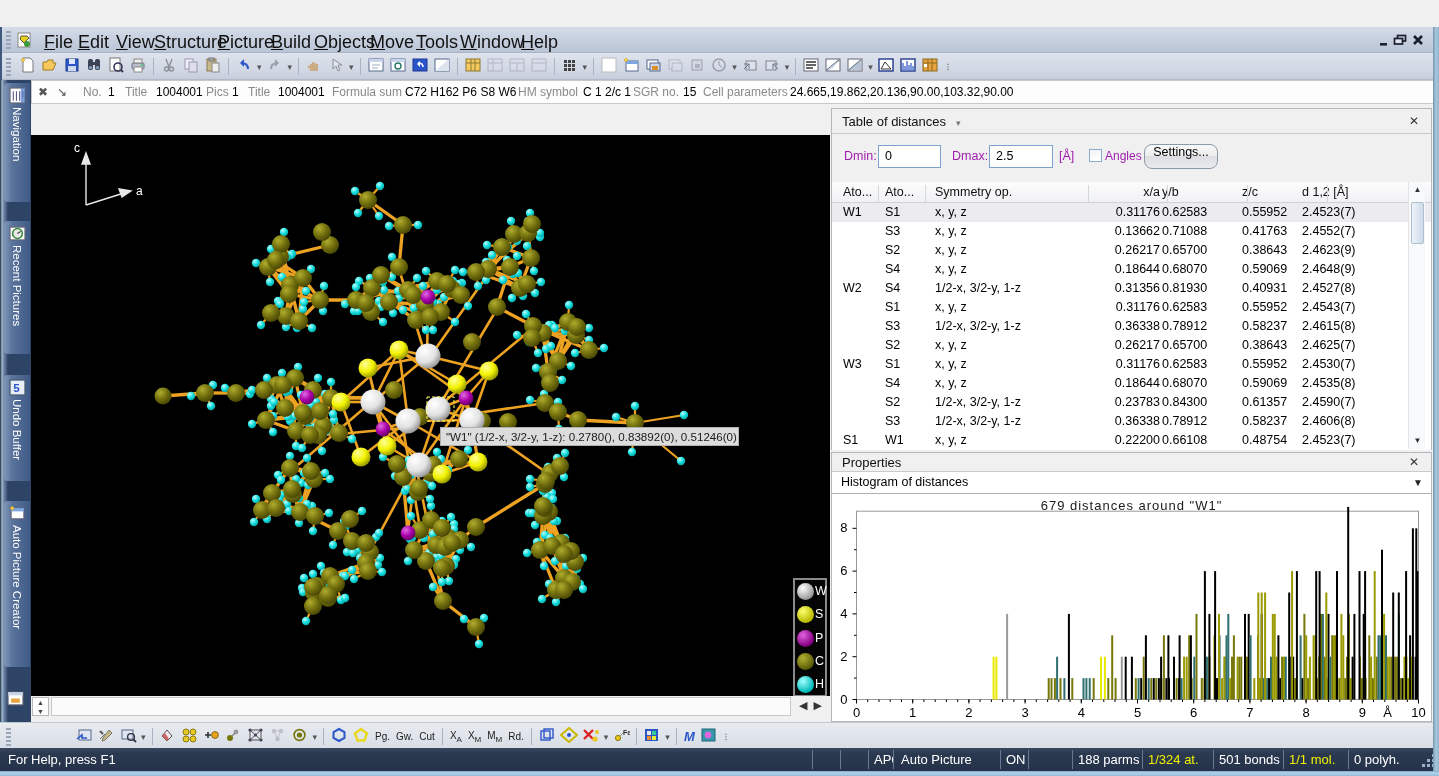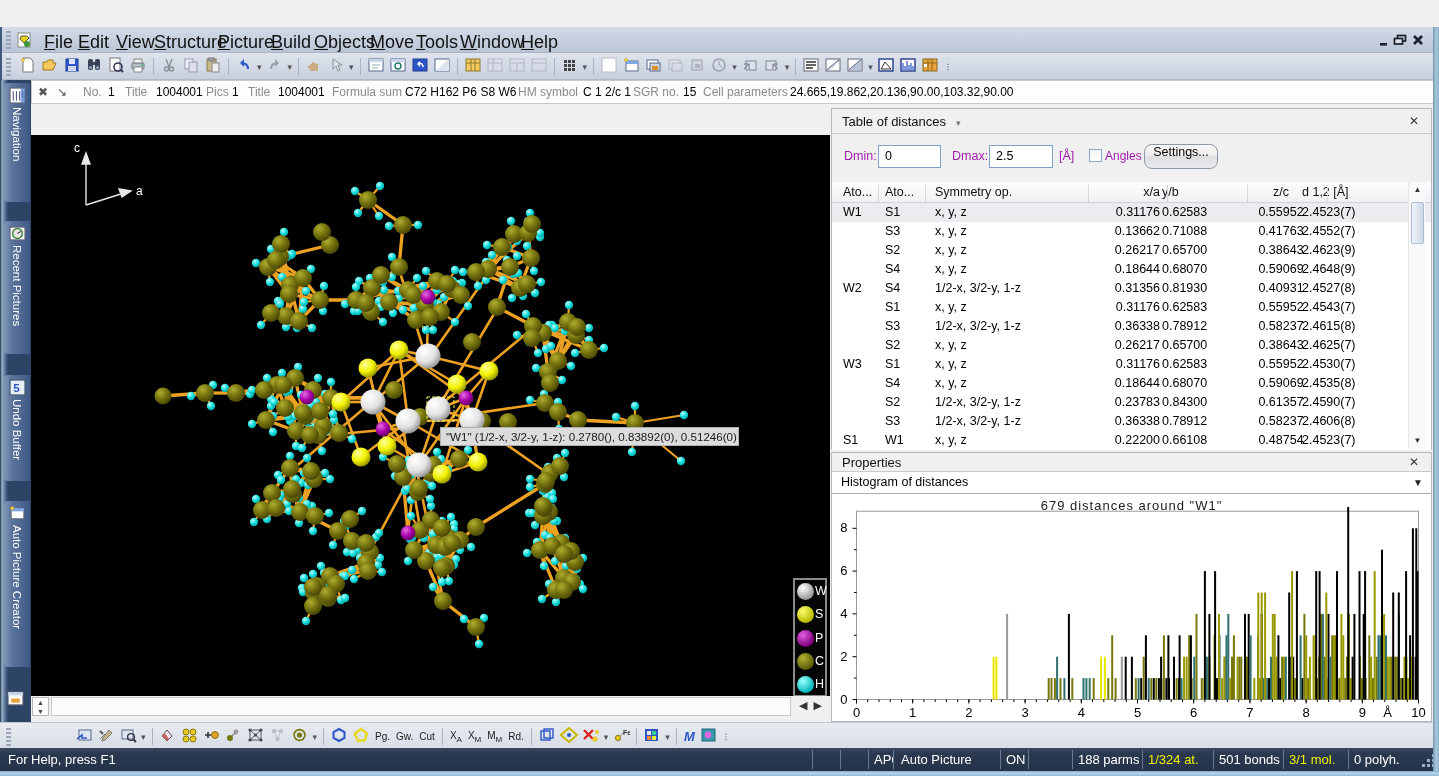--- a/index.html
+++ b/index.html
@@ -98,21 +98,21 @@
   background:linear-gradient(180deg,#f8f8f8 0%,#eee 45%,#dcdee2 50%,#e8eaee 100%); text-align:center; font-size:12.5px; }
 
 #thead { position:relative; height:21px; background:linear-gradient(180deg,#fdfdfd,#f0f1f4); border-bottom:1px solid #cfd2d8; font-size:12.5px; color:#111; }
 #tbody { position:relative; background:#fff; height:247px; overflow:hidden; }
 .trow { position:relative; height:19px; font-size:12.5px; color:#000; }
 .trow span, #thead span { position:absolute; top:2px; white-space:nowrap; }
 #thead span { top:3px; }
 .c1 { left:11px; } .c2 { left:53px; } .c3 { left:103px; }
 .c4 { left:250px; width:78px; text-align:right; }
 .c5 { left:330px; width:78px; text-align:left; }
-.c6 { left:410px; width:78px; text-align:center; }
+.c6 { left:410px; width:78px; text-align:left; }
 .c7 { left:470px; width:81px; text-align:left; }
 .hsep { position:absolute; top:2px; width:1px; height:17px; background:#d4d7dc; }
 #vsb { position:absolute; right:6px; top:73px; width:17px; height:267px; background:#f8f9fa; border-left:1px solid #e4e4e4;}
 .sbtn { position:absolute; left:1px; width:15px; height:14px; color:#333; font-size:8px; text-align:center; line-height:14px;}
 #vthumb { position:absolute; left:2px; top:20px; width:13px; height:42px; border:1px solid #aebecf; border-radius:2px; background:linear-gradient(90deg,#eef3f9,#ccd9e8); }
 
 #props { position:absolute; left:831px; top:452px; width:601px; height:270px; background:#fff; border:1px solid #b4b8be; }
 #props .ptitle { height:19px; padding-top:2px; }
 #props .pclose { top:2px; }
 #combo { position:relative; height:22px; border-bottom:1px solid #b0b0b0; background:#fff; font-size:12.5px; padding:3px 0 0 9px; }
@@ -2127,21 +2127,21 @@
   <span class="ssep" style="left:1000px"></span>
   <span class="sf" style="left:1006px">ON</span>
   <span class="ssep" style="left:1028px"></span>
   <span class="ssep" style="left:1072px"></span>
   <span class="sf" style="left:1078px">188 parms</span>
   <span class="ssep" style="left:1142px"></span>
   <span class="sf yel" style="left:1148px">1/324 at.</span>
   <span class="ssep" style="left:1213px"></span>
   <span class="sf" style="left:1219px">501 bonds</span>
   <span class="ssep" style="left:1283px"></span>
-  <span class="sf yel" style="left:1289px">3/1 mol.</span>
+  <span class="sf yel" style="left:1289px">1/1 mol.</span>
   <span class="ssep" style="left:1348px"></span>
   <span class="sf" style="left:1354px">0 polyh.</span>
   <svg style="position:absolute;right:3px;top:6px" width="14" height="14">
         <g fill="#9ab0c8">
           <rect x="10" y="10" width="3" height="3"></rect>
           <rect x="10" y="5" width="3" height="3"></rect>
           <rect x="10" y="0" width="3" height="3"></rect>
           <rect x="5" y="10" width="3" height="3"></rect>
           <rect x="5" y="5" width="3" height="3"></rect>
           <rect x="0" y="10" width="3" height="3"></rect>

